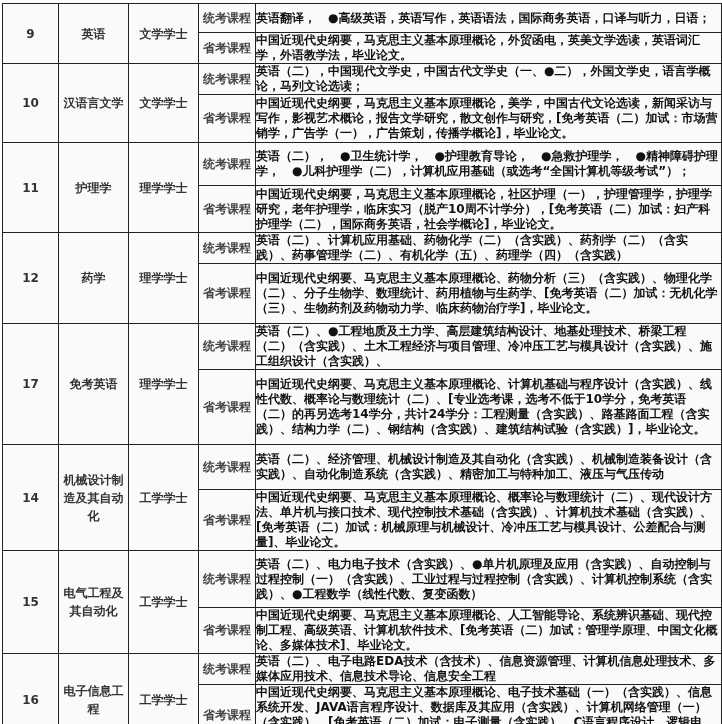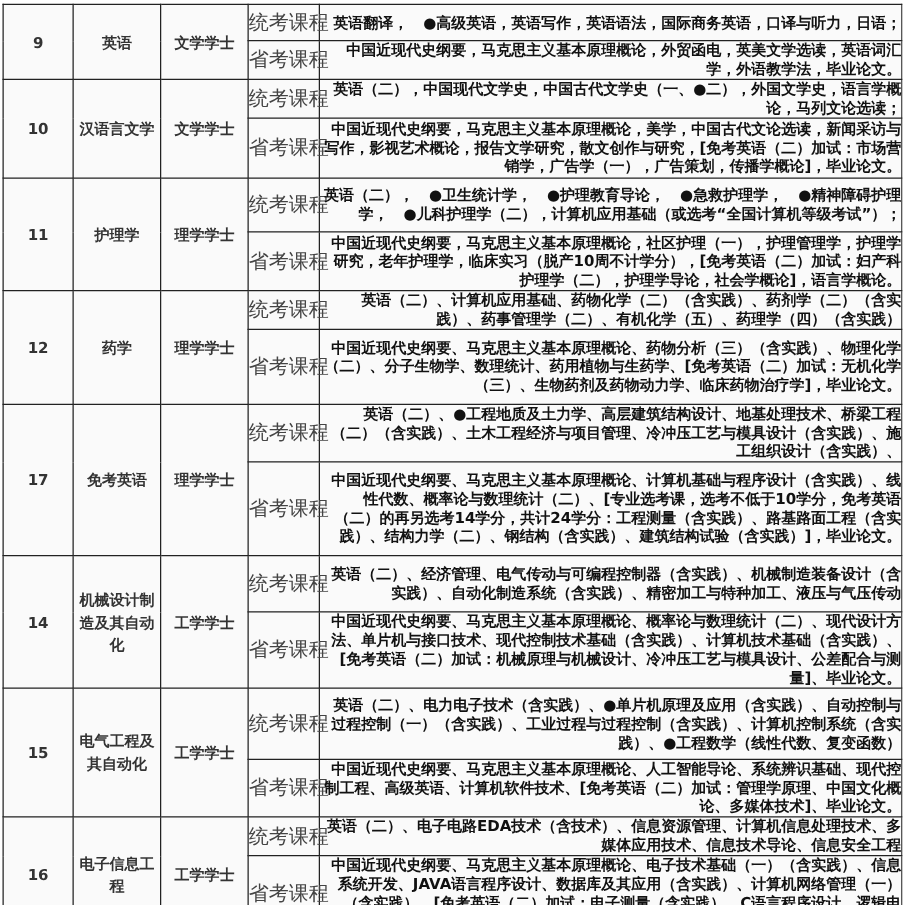--- a/index.html
+++ b/index.html
@@ -19,33 +19,33 @@
     td.no, td.major, td.degree {
       text-align: center;
       font-size: 12px;
       font-weight: bold;
       color: #333;
       line-height: 18px;
     }
     td.major { padding: 0 3px; }
     td.kind {
       text-align: center;
-      font-size: 16px;
-      font-weight: normal;
+      font-size: 12px;
+      font-weight: bold;
       color: #444;
       white-space: nowrap;
     }
     td.courses {
       background: #ffffff;
       font-size: 12px;
       font-weight: bold;
       color: #111;
       line-height: 15px;
       padding: 0 0 0 2px;
-      text-align: right;
+      text-align: left;
       vertical-align: top;
       word-break: break-all;
     }
     td.courses span { display: block; }
     td.courses.tall { vertical-align: middle; }
   </style>
 </head>
 <body>
 
 <table class="plan">
@@ -95,21 +95,21 @@
       <td class="major" rowspan="2">护理学</td>
       <td class="degree" rowspan="2">理学学士</td>
       <td class="kind">统考课程</td>
       <td class="courses tall">
           <span>英语（二），　●卫生统计学，　●护理教育导论，　●急救护理学，　●精神障碍护理学，　●儿科护理学（二），计算机应用基础（或选考“全国计算机等级考试”）；</span>
         </td>
     </tr>
     <tr style="height:47px">
       <td class="kind">省考课程</td>
       <td class="courses">
-          <span>中国近现代史纲要，马克思主义基本原理概论，社区护理（一），护理管理学，护理学研究，老年护理学，临床实习（脱产10周不计学分），[免考英语（二）加试：妇产科护理学（二），护理学导论，社会学概论]，语言学概论。</span>
+          <span>中国近现代史纲要，马克思主义基本原理概论，社区护理（一），护理管理学，护理学研究，老年护理学，临床实习（脱产10周不计学分），[免考英语（二）加试：妇产科护理学（二），国际商务英语，社会学概论]，毕业论文。</span>
         </td>
     </tr>
 
     <tr style="height:27px">
       <td class="no" rowspan="2">12</td>
       <td class="major" rowspan="2">药学</td>
       <td class="degree" rowspan="2">理学学士</td>
       <td class="kind">统考课程</td>
       <td class="courses">
           <span>英语（二）、计算机应用基础、药物化学（二）（含实践）、药剂学（二）（含实践）、药事管理学（二）、有机化学（五）、药理学（四）（含实践）</span>
@@ -137,21 +137,21 @@
           <span>中国近现代史纲要、马克思主义基本原理概论、计算机基础与程序设计（含实践）、线性代数、概率论与数理统计（二）、[专业选考课，选考不低于10学分，免考英语（二）的再另选考14学分，共计24学分：工程测量（含实践）、路基路面工程（含实践）、结构力学（二）、钢结构（含实践）、建筑结构试验（含实践）]，毕业论文。</span>
         </td>
     </tr>
 
     <tr style="height:45px">
       <td class="no" rowspan="2">14</td>
       <td class="major" rowspan="2">机械设计制造及其自动化</td>
       <td class="degree" rowspan="2">工学学士</td>
       <td class="kind">统考课程</td>
       <td class="courses">
-          <span>英语（二）、经济管理、电气传动与可编程控制器（含实践）、机械制造装备设计（含实践）、自动化制造系统（含实践）、精密加工与特种加工、液压与气压传动</span>
+          <span>英语（二）、经济管理、机械设计制造及其自动化（含实践）、机械制造装备设计（含实践）、自动化制造系统（含实践）、精密加工与特种加工、液压与气压传动</span>
         </td>
     </tr>
     <tr style="height:60px">
       <td class="kind">省考课程</td>
       <td class="courses">
           <span>中国近现代史纲要、马克思主义基本原理概论、概率论与数理统计（二）、现代设计方法、单片机与接口技术、现代控制技术基础（含实践）、计算机技术基础（含实践）、[免考英语（二）加试：机械原理与机械设计、冷冲压工艺与模具设计、公差配合与测量]、毕业论文。</span>
         </td>
     </tr>
 
     <tr style="height:57px">

